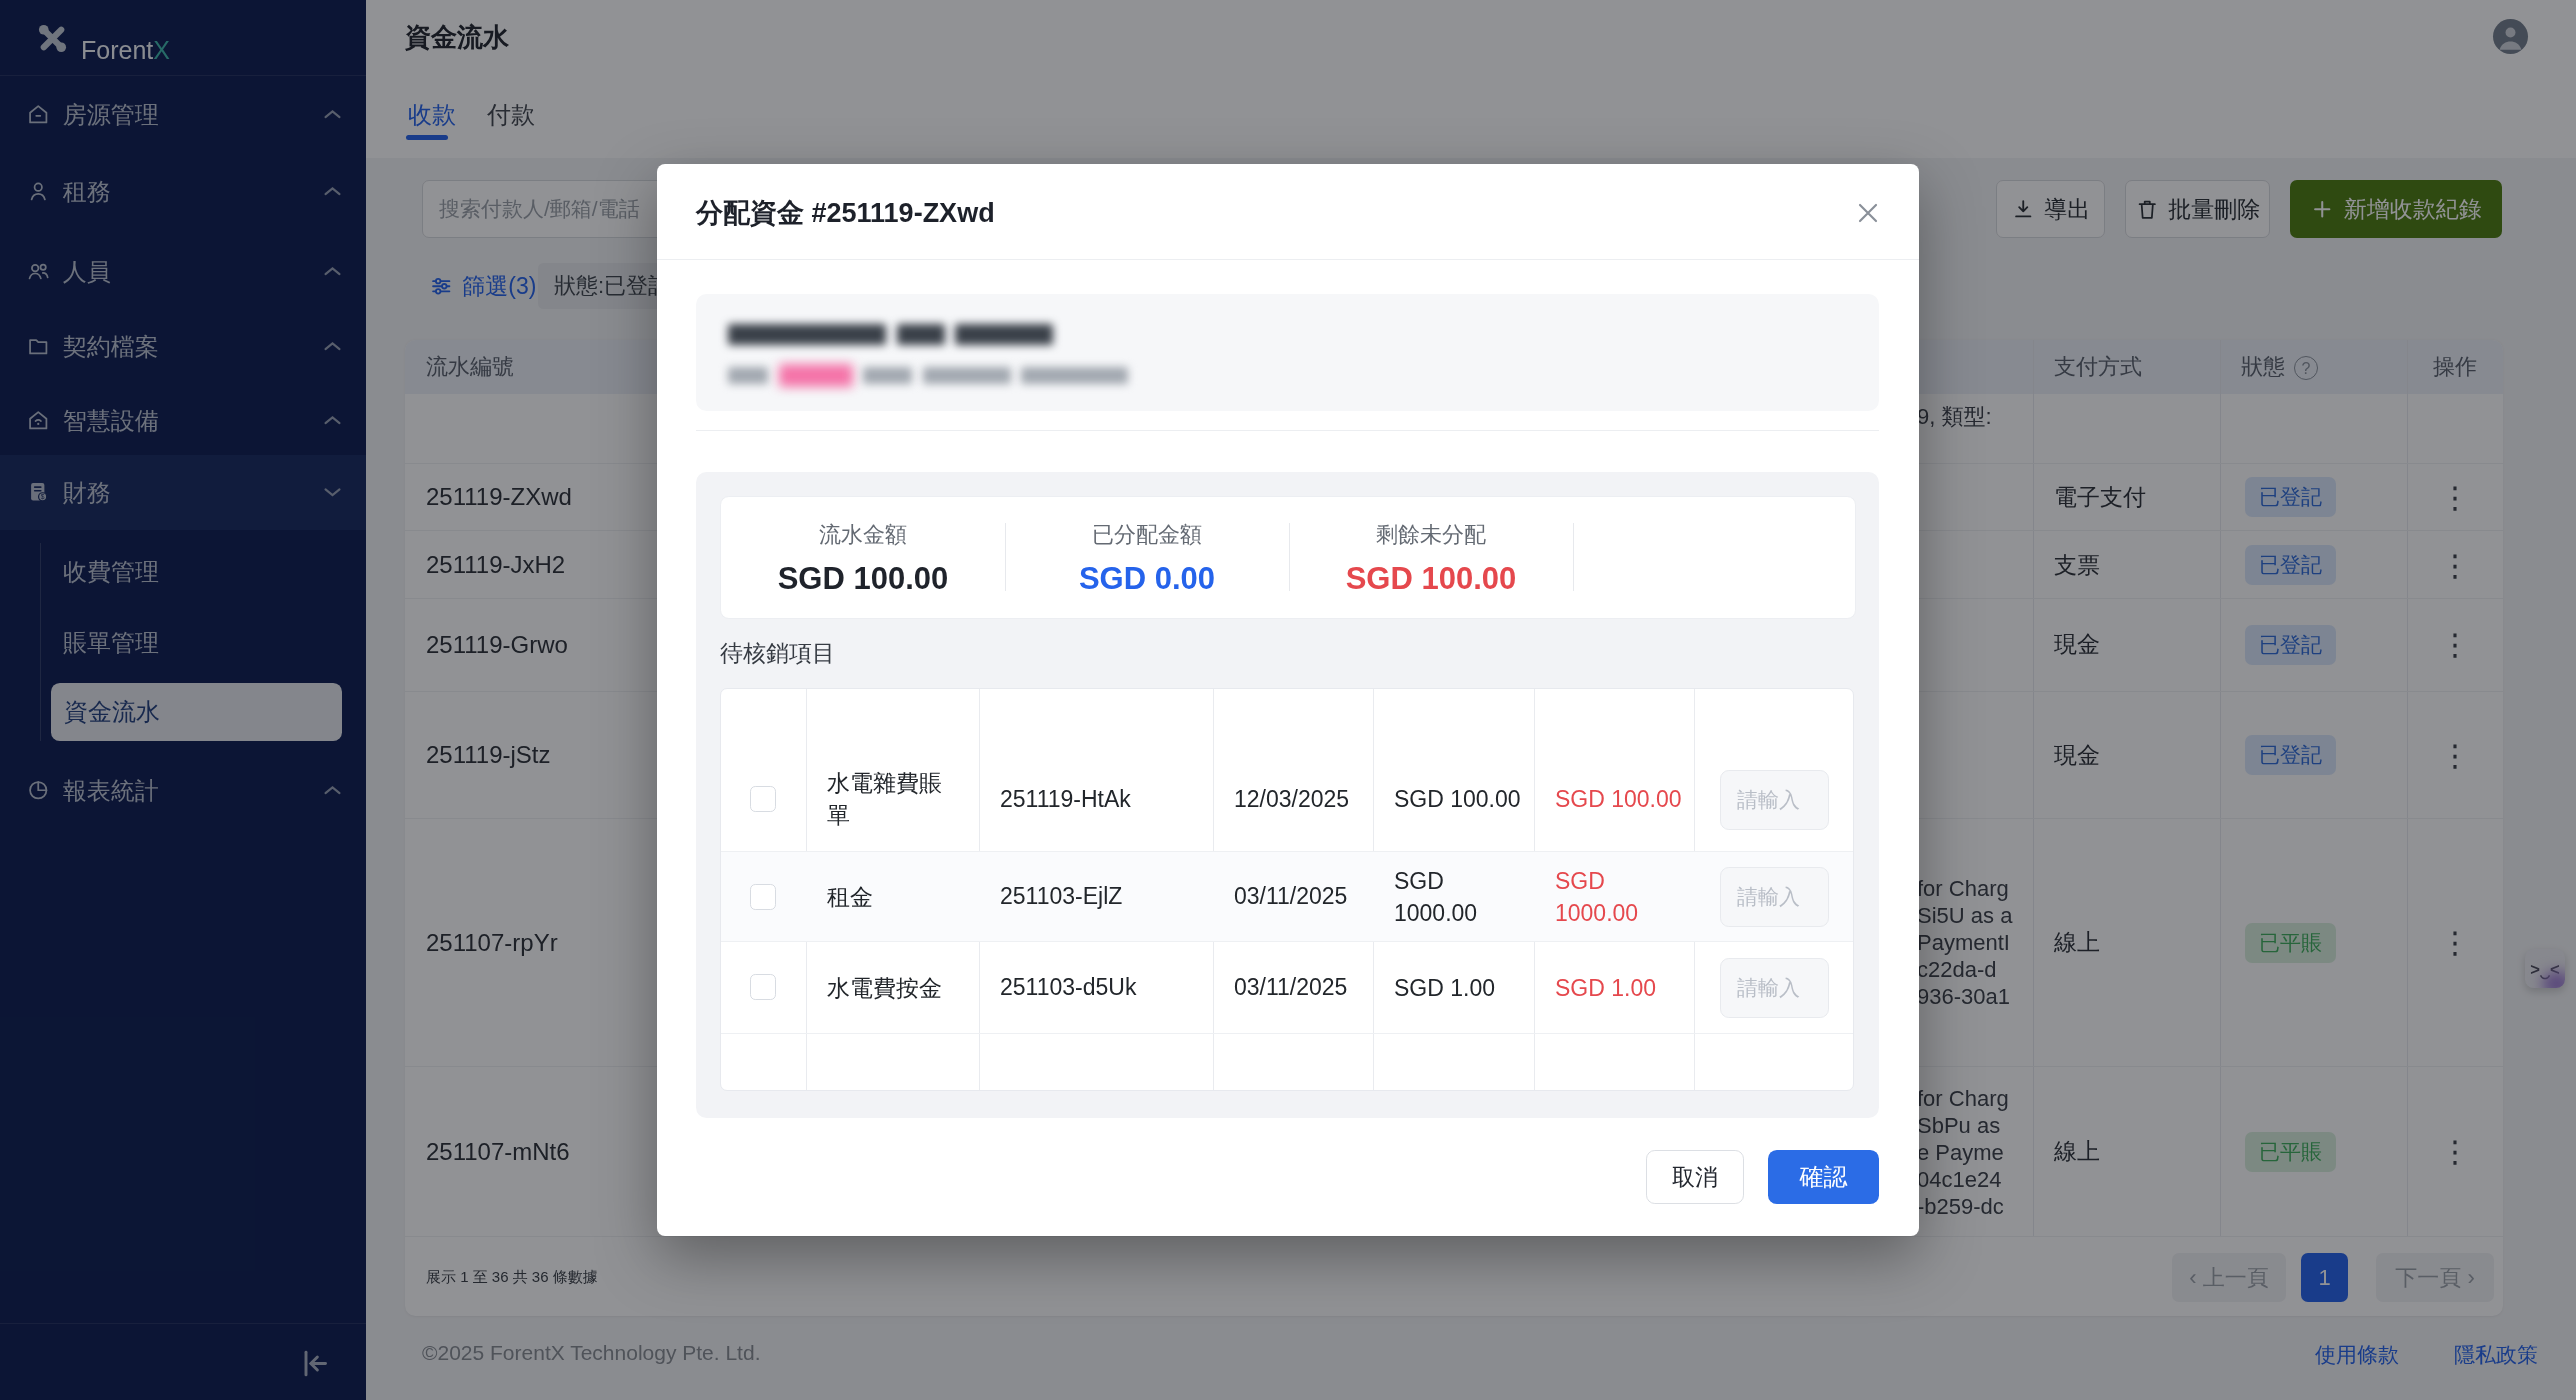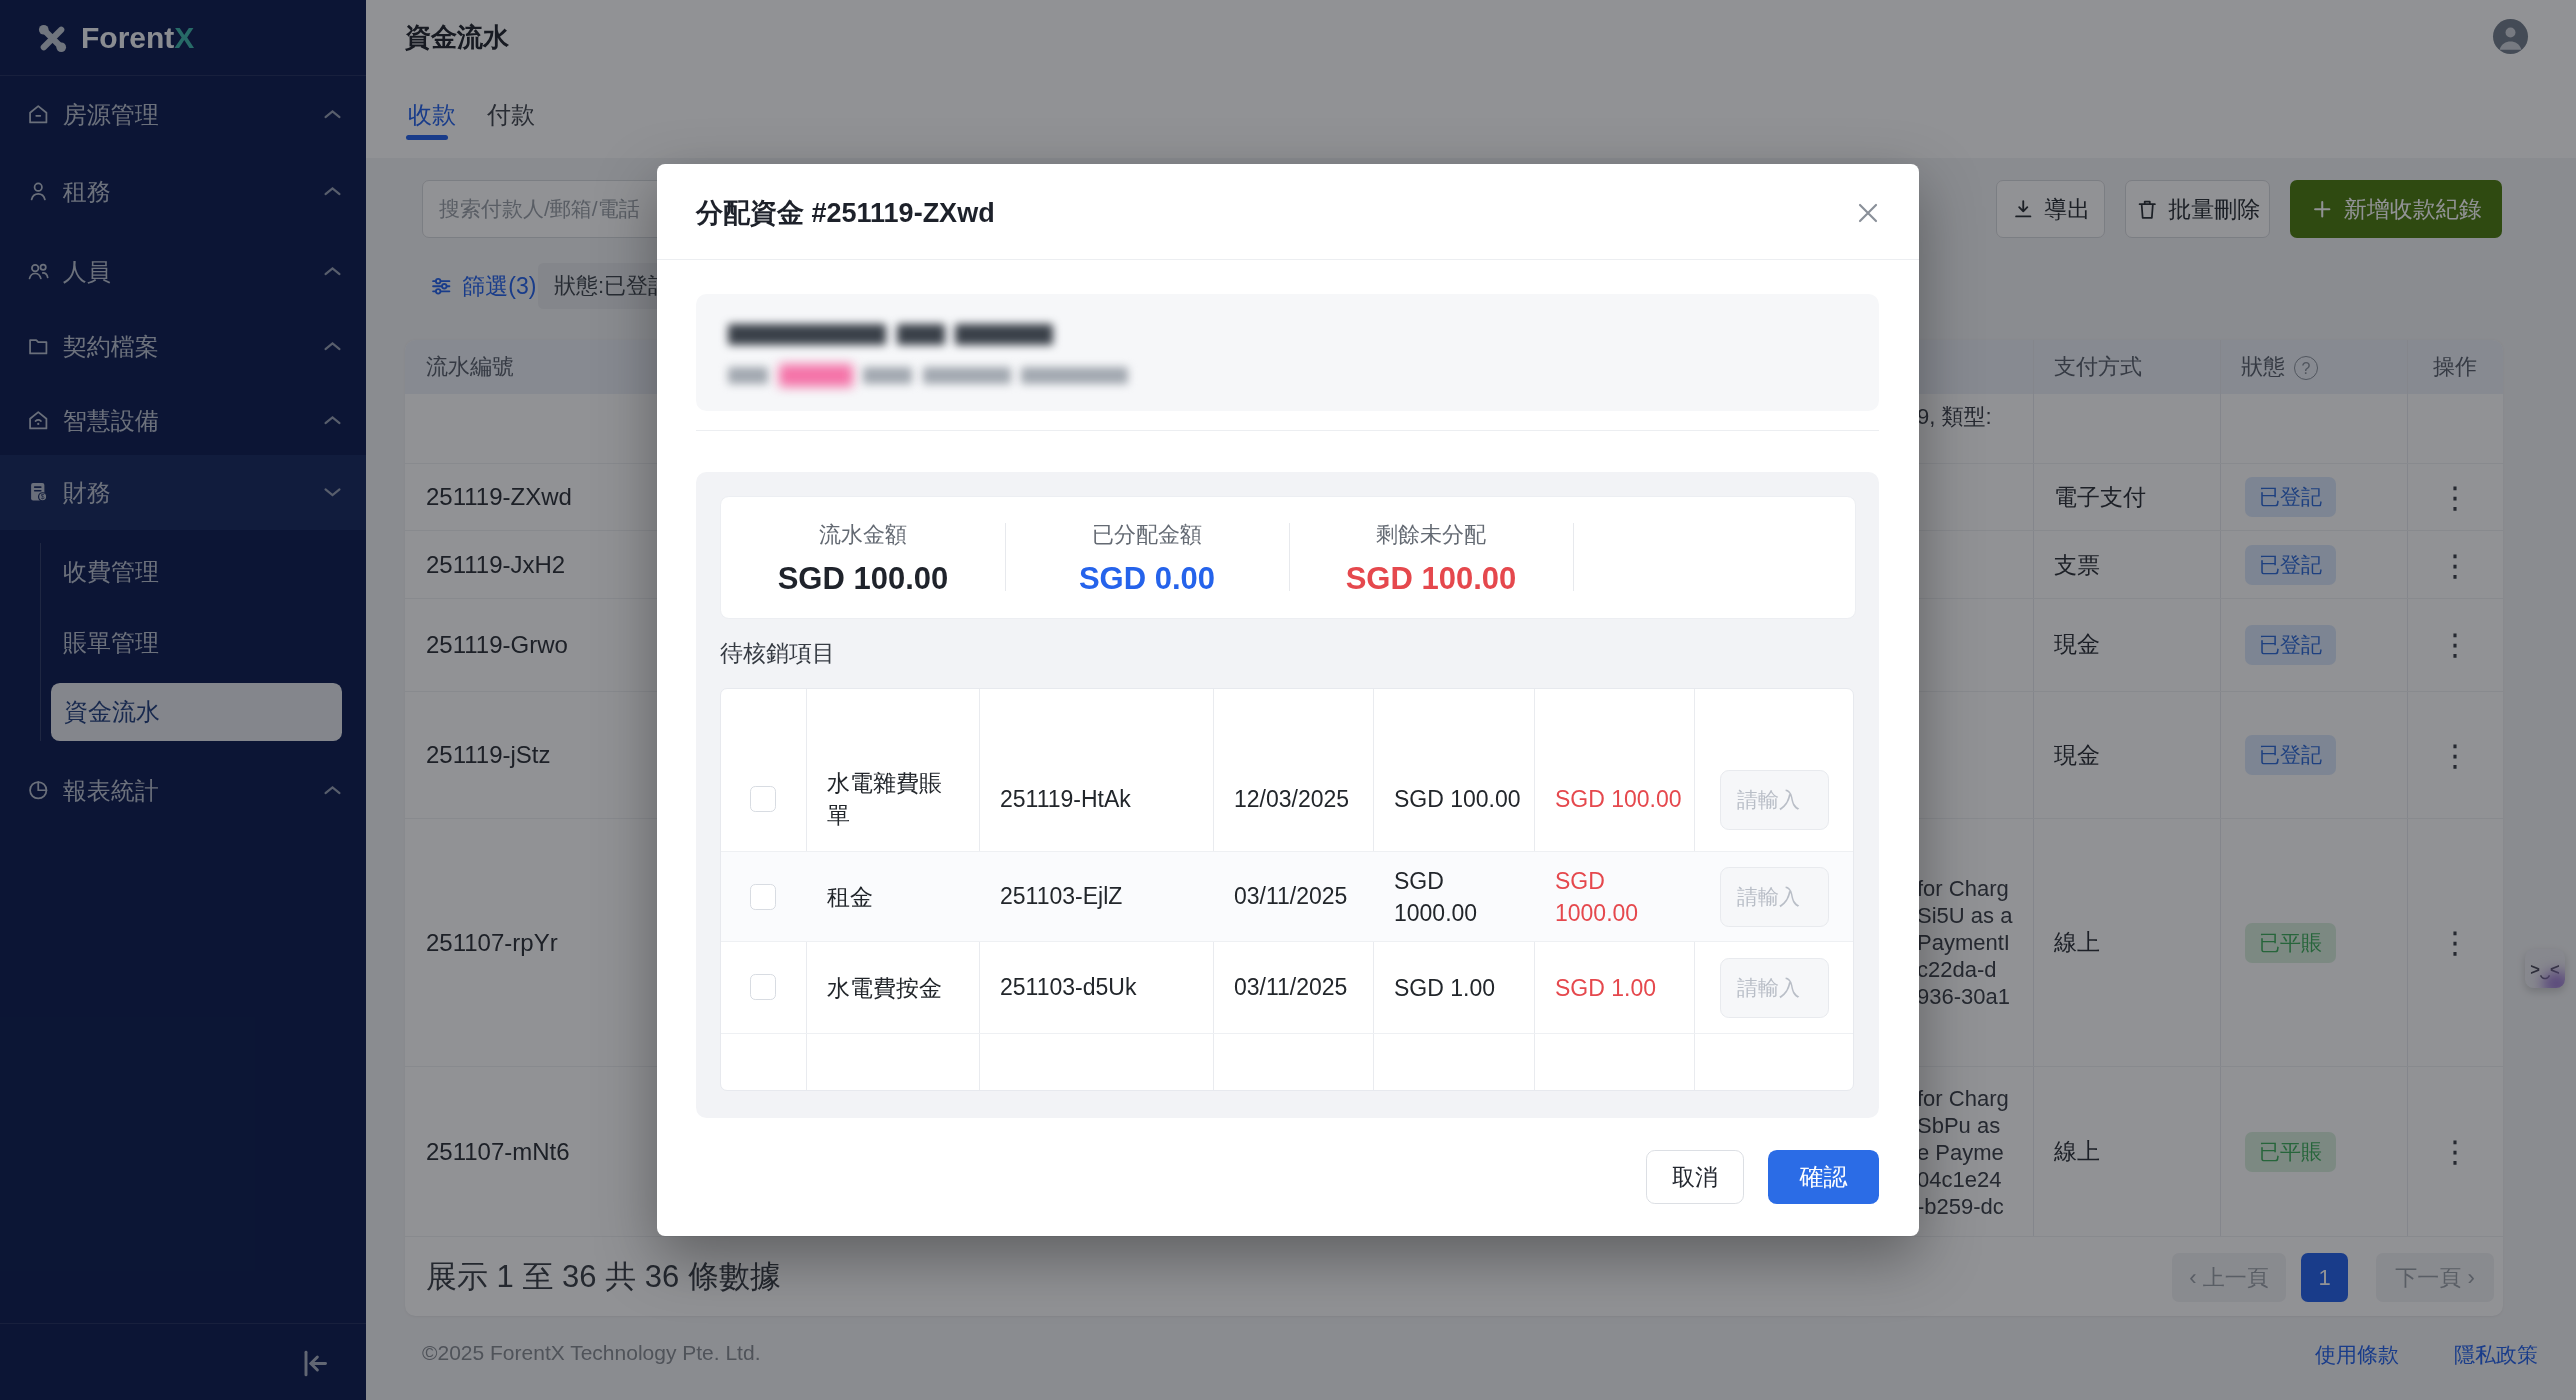--- a/index.html
+++ b/index.html
@@ -4,21 +4,21 @@
 <style>
   html,body{margin:0;padding:0;background:#666;}
   #stage{position:relative;width:2576px;height:1400px;overflow:hidden;
          font-family:"Liberation Sans",sans-serif;background:#f3f4f6;color:#22262b;}
   .p{position:absolute;}
 
   
   .sidebar{left:0;top:0;width:366px;height:1400px;background:#0e1d50;z-index:1;}
   .logo-row{left:0;top:0;width:366px;height:75px;border-bottom:0.9px solid rgba(255,255,255,.09);}
   .logo-mark{left:35px;top:21px;width:35px;height:35px;color:#c4cad6;}
-  .logo-text{left:81px;top:0;height:75px;line-height:75px;font-size:30px;font-weight:bold;color:#f2f4f8;}
+  .logo-text{left:81px;top:13px;height:75px;line-height:75px;font-size:25px;font-weight:normal;color:#f2f4f8;}
   .logo-text .ax{color:#3fb6ab;}
   .nav-item{left:0;width:366px;height:53px;display:flex;align-items:center;
             padding:0 24.5px 0 26px;box-sizing:border-box;color:#bcc3d2;font-size:24px;cursor:pointer;}
   .nav-item .nicon{width:24.5px;height:24.5px;margin-right:12.3px;flex:0 0 auto;color:#b9c0cf;}
   .nav-item .nlabel{flex:1;}
   .nav-item .chev{width:19px;height:10.5px;color:#98a0b4;}
   .nav-item.active-parent{background:#17295f;}
   .sub-item{left:0;width:366px;height:53px;line-height:53px;padding-left:63px;
             box-sizing:border-box;color:#bcc3d2;font-size:24px;cursor:pointer;}
   .sub-guide{left:40px;width:0;border-left:1.8px solid rgba(255,255,255,.14);}
@@ -63,21 +63,21 @@
   .cell-dots{left:2002px;top:0;width:96px;height:100%;display:flex;align-items:center;justify-content:center;
              font-size:30px;color:#3c4149;cursor:pointer;}
   .desc-frag{left:1512px;width:123px;font-size:22px;color:#3c4149;line-height:27px;}
   .badge{display:inline-block;height:40px;line-height:40px;padding:0 14px;border-radius:7px;font-size:21px;}
   .badge.blue{background:#dbe8fb;color:#2f6bd8;}
   .badge.green{background:#d9efdd;color:#3fae5c;}
   .help-circle{display:inline-block;width:24.5px;height:24.5px;line-height:23px;border:1.8px solid #8a919c;border-radius:50%;
                font-size:16px;color:#8a919c;text-align:center;vertical-align:middle;margin-left:8.8px;box-sizing:border-box;}
 
   .pagrow{left:0;top:897px;width:2098px;height:79px;}
-  .pag-summary{left:21px;top:0;height:79px;line-height:79px;font-size:31px;color:#3a3f46;}
+  .pag-summary{left:21px;top:0;height:79px;line-height:79px;font-size:15px;color:#3a3f46;}
   .pag-btn{top:16px;height:49px;line-height:49px;background:#f1f2f4;border-radius:7px;color:#9aa0a8;
            font-size:22px;text-align:center;cursor:pointer;}
   .pag-page{top:16px;width:47px;height:49px;line-height:49px;background:#2563eb;border-radius:7px;color:#fff;
             font-size:22px;text-align:center;cursor:pointer;}
 
   .footer-copy{left:56px;top:1341px;font-size:21px;color:#878c93;}
   .footer-link{top:1341px;font-size:21px;color:#2563eb;cursor:pointer;}
 
   
   .overlay{left:0;top:0;width:2576px;height:1400px;background:rgba(10,13,20,.45);z-index:10;}

